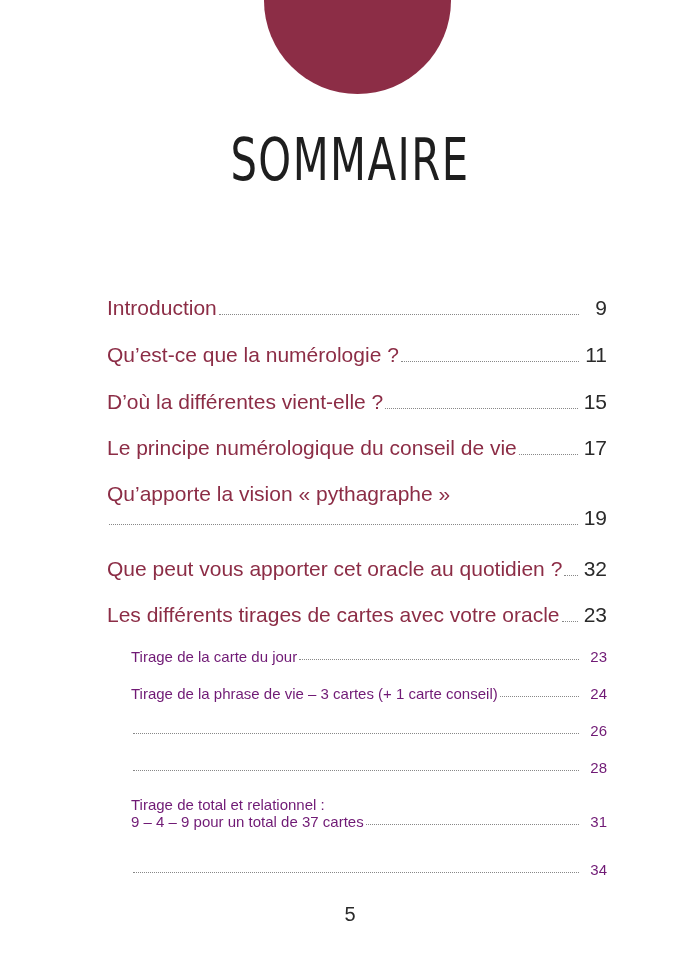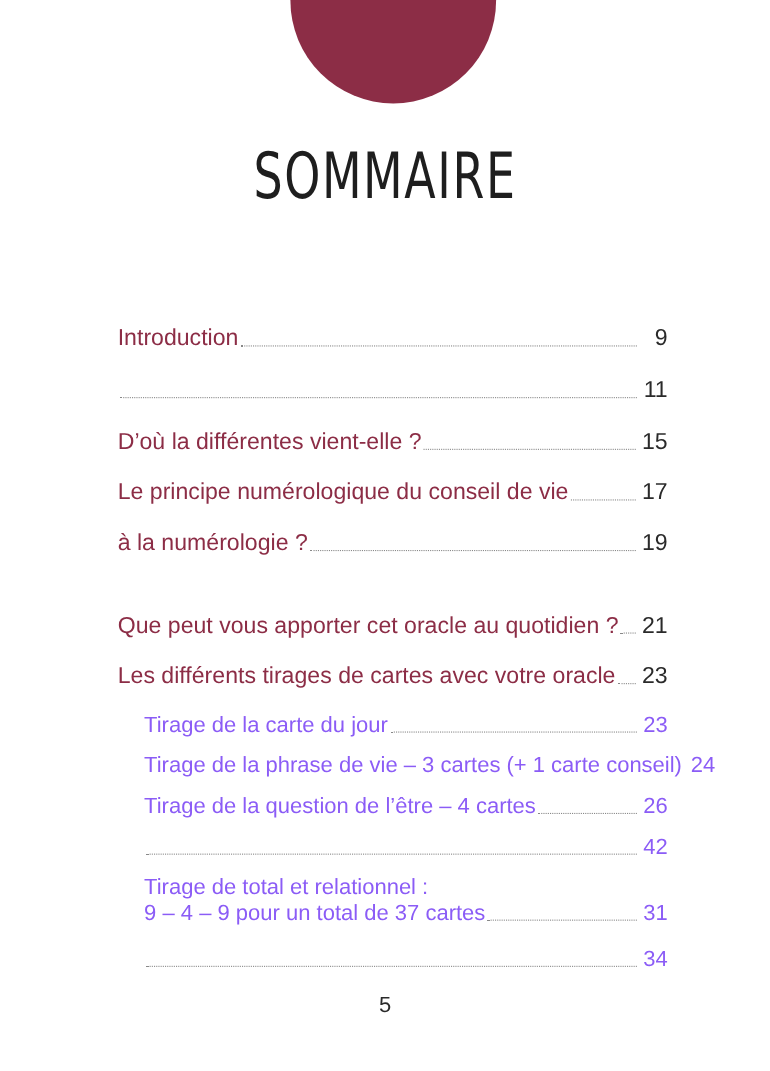--- a/index.html
+++ b/index.html
@@ -16,21 +16,21 @@
     font-family: "DejaVu Sans", sans-serif; font-size: 58px; letter-spacing: 2px;
     color: #1e1e1e; transform: scaleX(0.72); transform-origin: center; font-weight: normal;
   }
   .toc { position: absolute; left: 107px; top: 296px; width: 500px; }
   .row { position: absolute; left: 0; width: 500px; display: flex; align-items: flex-end; }
   .row .label { white-space: nowrap; }
   .row .dots { flex: 1; border-bottom: 1px dotted #888; margin: 0 6px 5px 2px; height: 1px; }
   .row .page { min-width: 22px; text-align: right; }
   .main { color: #8c2d46; font-size: 21px; }
   .main .page { color: #2a2a2a; }
-  .sub { color: #8b5cf6; font-size: 20px; left: 24px; width: 476px; }
+  .sub { color: #701a75; font-size: 15px; left: 24px; width: 476px; }
   .two { flex-direction: column; align-items: stretch; }
   .two .line1 { white-space: nowrap; }
   .two .line2 { display: flex; align-items: flex-end; }
   .pagenum {
     position: absolute; left: 0; width: 700px; top: 903px; text-align: center;
     font-size: 20px; color: #2a2a2a;
   }
 </style>
 </head>
 <body>
@@ -38,69 +38,69 @@
 <div class="circle"></div>
 <div class="title">SOMMAIRE</div>
 
 <div class="toc">
   <div class="row main" style="top:0px">
     <span class="label">Introduction</span>
     <span class="dots"></span>
     <span class="page">9</span>
   </div>
   <div class="row main" style="top:47px">
+    <span class="label">Qu’est-ce que la numérologie ?</span>
     <span class="dots"></span>
     <span class="page">11</span>
   </div>
   <div class="row main" style="top:94px">
     <span class="label">D’où la différentes vient-elle ?</span>
     <span class="dots"></span>
     <span class="page">15</span>
   </div>
   <div class="row main" style="top:140px">
     <span class="label">Le principe numérologique du conseil de vie</span>
     <span class="dots"></span>
     <span class="page">17</span>
   </div>
   <div class="row main two" style="top:186px">
+    <span class="line1">Qu’apporte la vision « pythagraphe »</span>
     <div class="line2">
-      <span class="label">à la numérologie ?</span>
       <span class="dots"></span>
       <span class="page">19</span>
     </div>
   </div>
   <div class="row main" style="top:261px">
     <span class="label">Que peut vous apporter cet oracle au quotidien ?</span>
     <span class="dots"></span>
-    <span class="page">21</span>
+    <span class="page">32</span>
   </div>
   <div class="row main" style="top:307px">
     <span class="label">Les différents tirages de cartes avec votre oracle</span>
     <span class="dots"></span>
     <span class="page">23</span>
   </div>
 
   <div class="row sub" style="top:352px">
     <span class="label">Tirage de la carte du jour</span>
     <span class="dots"></span>
     <span class="page">23</span>
   </div>
   <div class="row sub" style="top:389px">
     <span class="label">Tirage de la phrase de vie – 3 cartes (+ 1 carte conseil)</span>
     <span class="dots"></span>
     <span class="page">24</span>
   </div>
   <div class="row sub" style="top:426px">
-    <span class="label">Tirage de la question de l’être – 4 cartes</span>
     <span class="dots"></span>
     <span class="page">26</span>
   </div>
   <div class="row sub" style="top:463px">
     <span class="dots"></span>
-    <span class="page">42</span>
+    <span class="page">28</span>
   </div>
   <div class="row sub two" style="top:500px">
     <span class="line1">Tirage de total et relationnel :</span>
     <div class="line2">
       <span class="label">9 – 4 – 9 pour un total de 37 cartes</span>
       <span class="dots"></span>
       <span class="page">31</span>
     </div>
   </div>
   <div class="row sub" style="top:565px">

